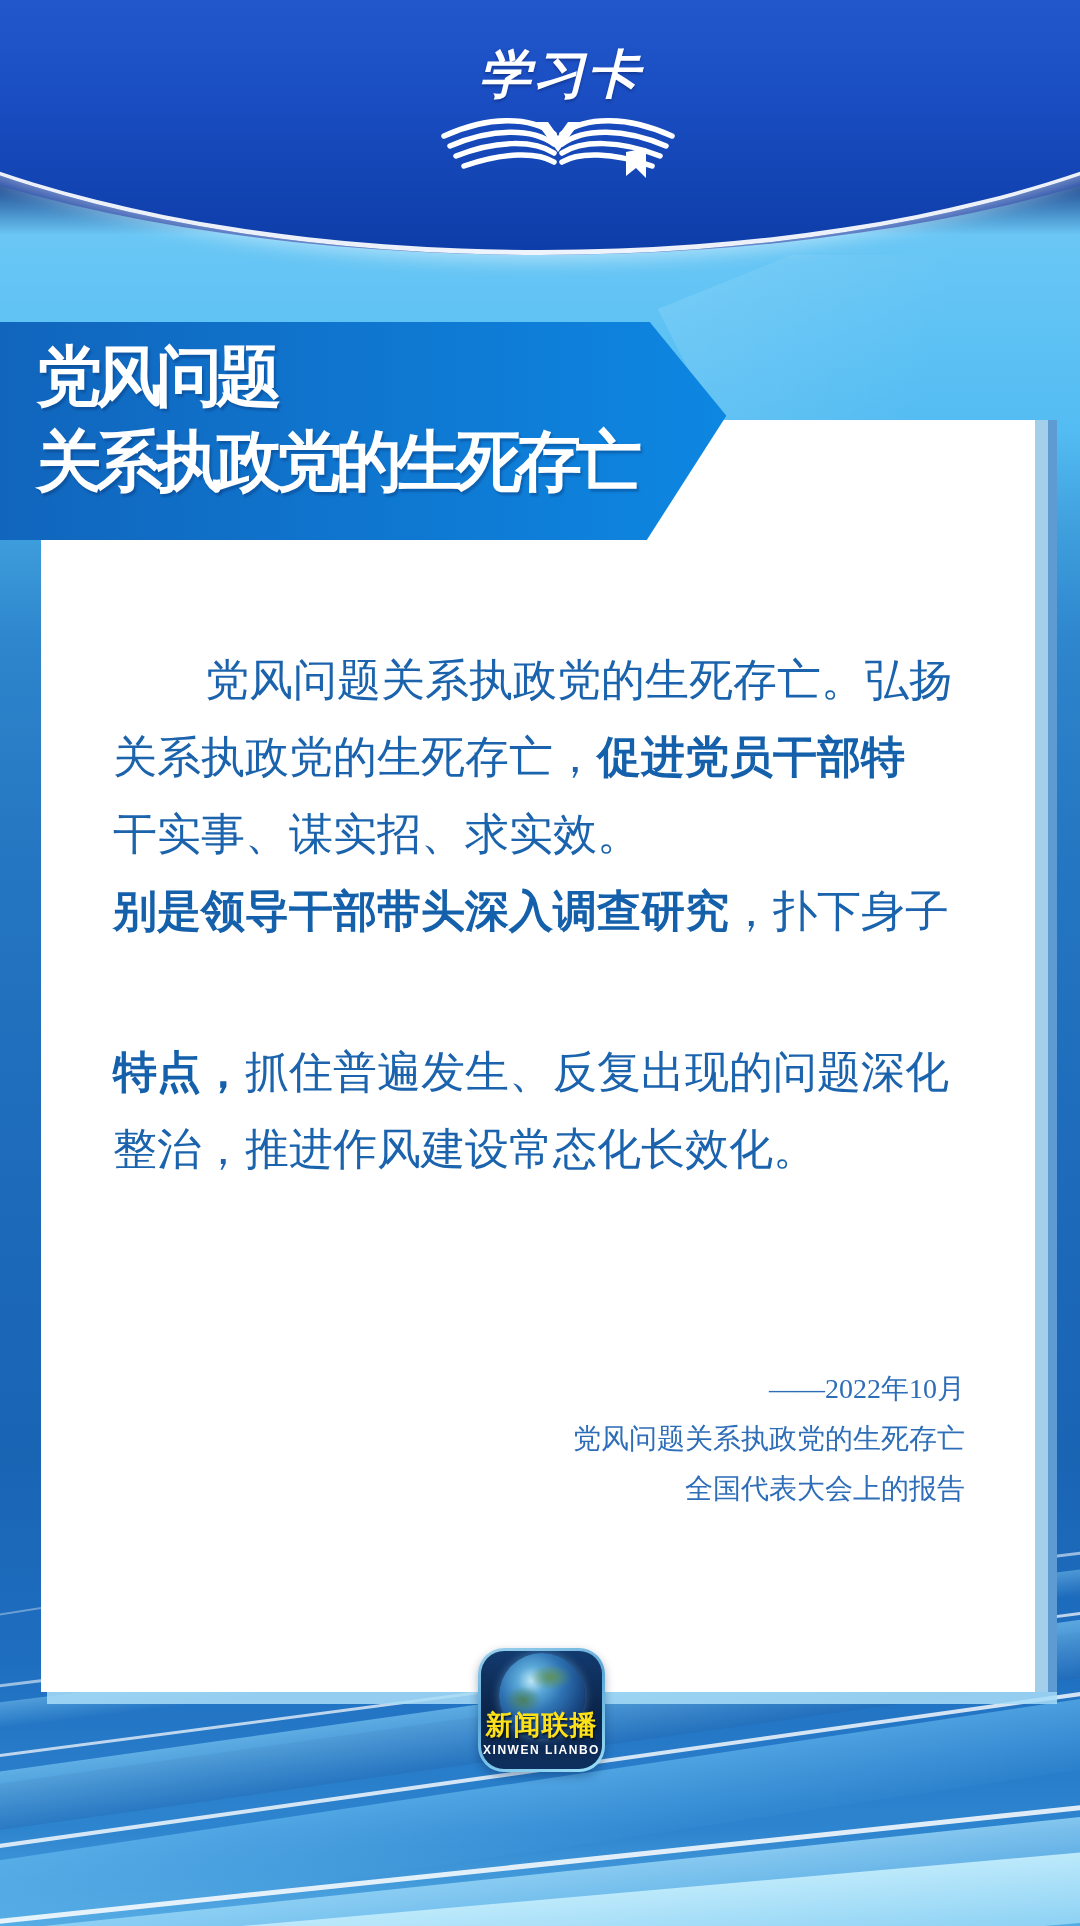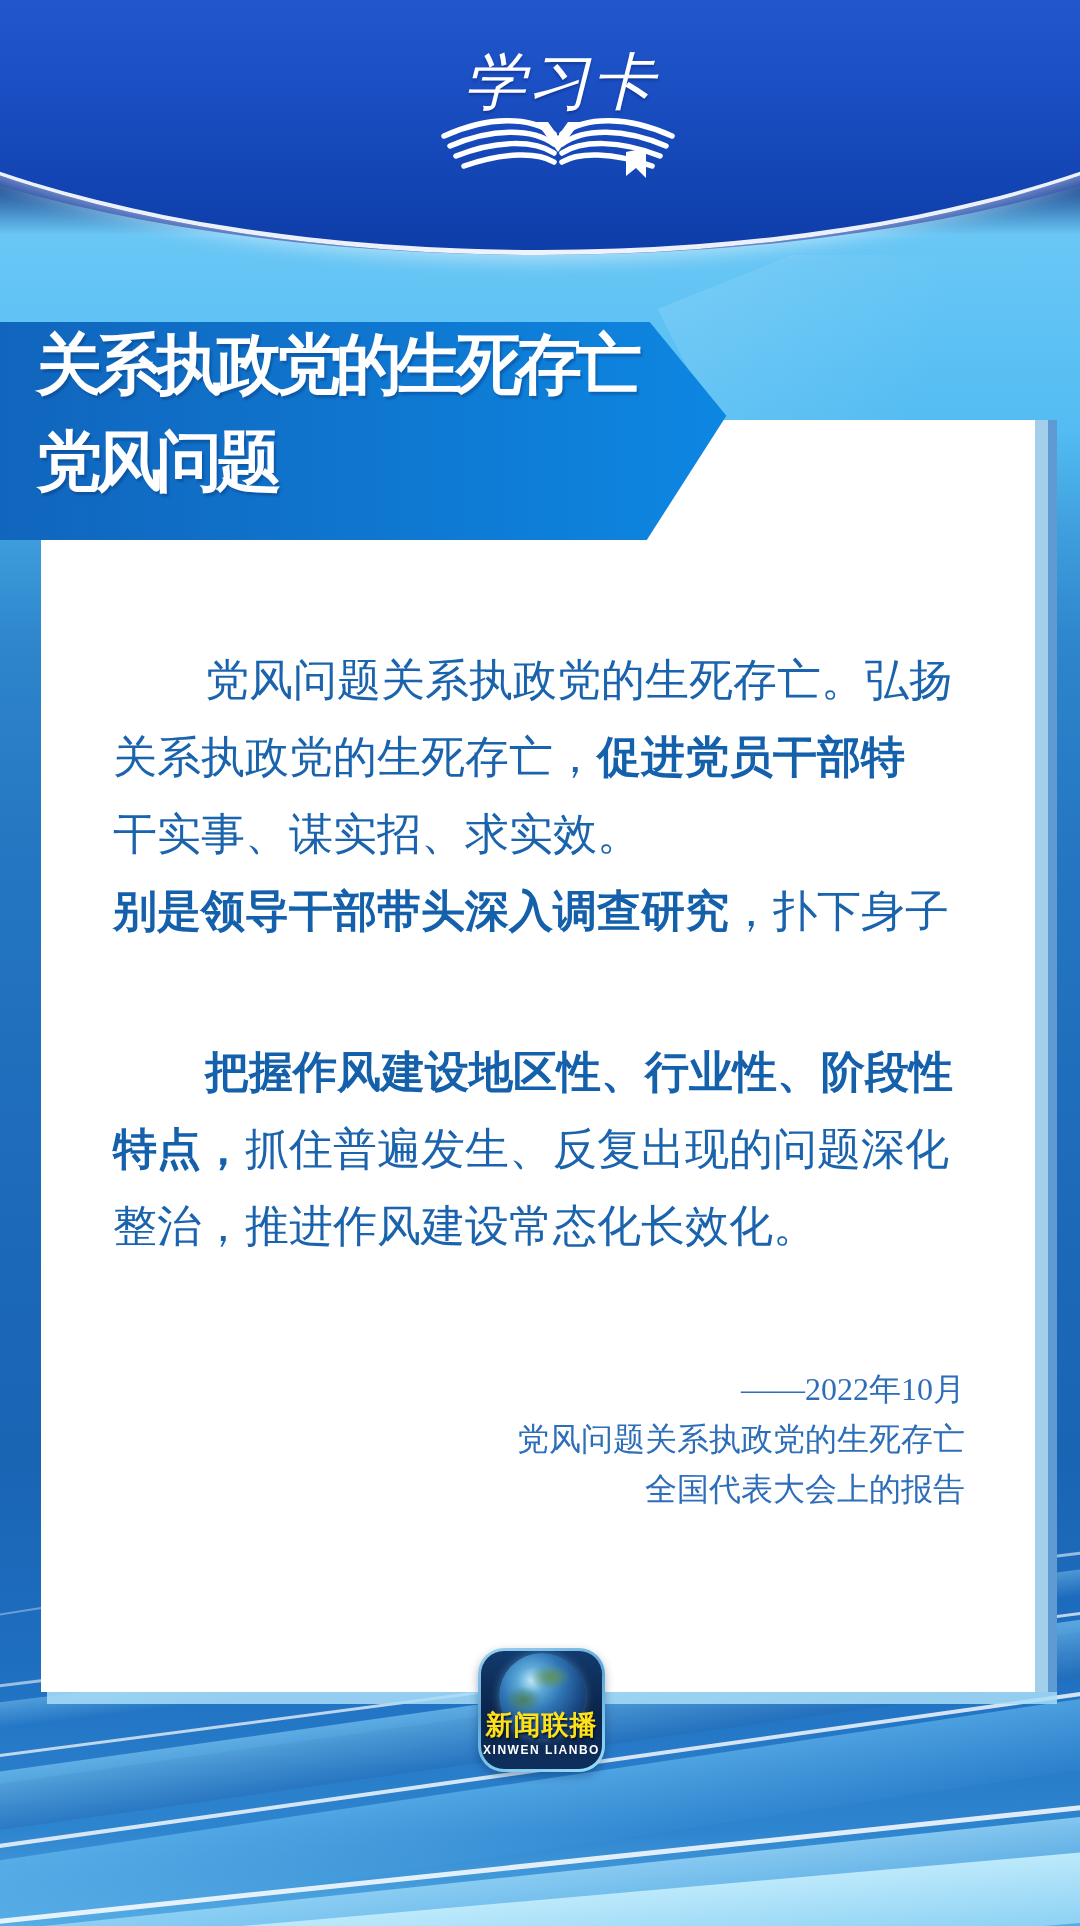--- a/index.html
+++ b/index.html
@@ -36,21 +36,21 @@
   
   .header{position:absolute;left:0;top:0;width:1080px;height:320px;}
   .ellipse-navy{position:absolute;left:-28%;width:156%;top:-340px;height:595px;border-radius:50%;
     background:linear-gradient(180deg,#0d2d7a 50%,#143a96 82%,#1c4cb2 100%);}
   .ellipse-blue{position:absolute;left:-24%;width:148%;top:-350px;height:600px;border-radius:50%;
     background:linear-gradient(180deg,#2f66d8 35%,#1b4fc4 72%,#0d3da8 100%);
     border-bottom:5px solid rgba(255,255,255,.92);
     box-shadow:0 6px 18px rgba(255,255,255,.45);}
   .brand{position:absolute;left:430px;top:40px;width:260px;height:140px;}
   .brand-text{position:absolute;left:0;top:0;width:260px;text-align:center;color:#fff;
-    font-size:62px;font-weight:400;font-style:italic;letter-spacing:2px;
+    font-size:52px;font-weight:700;font-style:italic;letter-spacing:2px;
     text-shadow:0 2px 3px rgba(5,25,80,.4);}
 
   
   .banner{position:absolute;left:0;top:322px;width:730px;height:218px;
     background:linear-gradient(90deg,#1165bc,#0d87e2);
     clip-path:polygon(0 0,89% 0,99.5% 43%,88.6% 100%,0 100%);
     padding:0;box-sizing:border-box;}
   .banner-line{margin-left:36px;color:#fff;font-weight:900;font-size:66px;
     line-height:85px;letter-spacing:-6px;white-space:nowrap;
     text-shadow:2px 3px 2px rgba(10,50,110,.35);}
@@ -62,21 +62,21 @@
   .card-strip-mid{position:absolute;left:1048px;top:420px;width:9px;height:1272px;background:#5e9bd2;}
   .card-shadow{position:absolute;left:47px;top:1692px;width:1010px;height:12px;background:rgba(168,221,247,.85);}
 
   .para{position:absolute;left:72px;right:52px;color:#1b64ad;font-size:44px;}
   .para .line{line-height:77px;white-space:nowrap;}
   .para .line.indent{padding-left:92px;}
   .para b{font-weight:900;color:#1560ab;}
   .para-1{top:221px;}
   .para-2{top:613px;}
   .attribution{position:absolute;left:0;right:78px;top:944px;text-align:right;
-    color:#2e6db8;font-size:32px;line-height:50px;
+    color:#2e6db8;font-size:28px;line-height:50px;
     font-family:"Liberation Serif","DejaVu Serif",serif;}
 
   
   .app-icon{position:absolute;left:478px;top:1648px;width:127px;height:124px;
     border-radius:26px;padding:3px;box-sizing:border-box;
     background:linear-gradient(160deg,#9fd3ee,#5aa7d8 40%,#9be0f8 100%);
     box-shadow:0 4px 10px rgba(5,30,70,.35);}
   .app-icon-inner{position:relative;width:100%;height:100%;border-radius:23px;overflow:hidden;
     background:linear-gradient(180deg,#123a6e,#0a2348 55%,#0e2f5e 100%);}
   .earth{position:absolute;left:50%;top:2px;transform:translateX(-50%);width:86px;height:86px;border-radius:50%;
@@ -136,37 +136,36 @@
   </div>
 
   <div class="card">
     <div class="para para-1">
       <div class="line indent"><span>党风问题关系执政党的生死存亡。弘扬</span><b></b><span></span></div>
       <div class="line"><span>关系执政党的生死存亡，</span><b>促进党员干部特</b><span></span></div>
       <div class="line"><span>干实事、谋实招、求实效。</span><b></b><span></span></div>
       <div class="line"><span></span><b>别是领导干部带头深入调查研究</b><span>，扑下身子</span></div>
     </div>
     <div class="para para-2">
-      <div class="line indent"><span></span><b>把握作风建设地区性、行业性、阶段性</b><span></span></div>
       <div class="line"><span></span><b>特点，</b><span>抓住普遍发生、反复出现的问题深化</span></div>
       <div class="line"><span>整治，推进作风建设常态化长效化。</span><b></b><span></span></div>
     </div>
     <div class="attribution">
       <div>——2022年10月</div>
       <div>党风问题关系执政党的生死存亡</div>
       <div>全国代表大会上的报告</div>
     </div>
   </div>
   <div class="card-strip-light"></div>
   <div class="card-strip-mid"></div>
   <div class="card-shadow"></div>
 
   <div class="banner">
+    <div class="banner-line first">党风问题</div>
     <div class="banner-line">关系执政党的生死存亡</div>
-    <div class="banner-line first">党风问题</div>
   </div>
 
   <div class="app-icon">
     <div class="app-icon-inner">
       <div class="earth"></div>
       <div class="app-cn">新闻联播</div>
       <div class="app-en">XINWEN  LIANBO</div>
     </div>
   </div>
 

